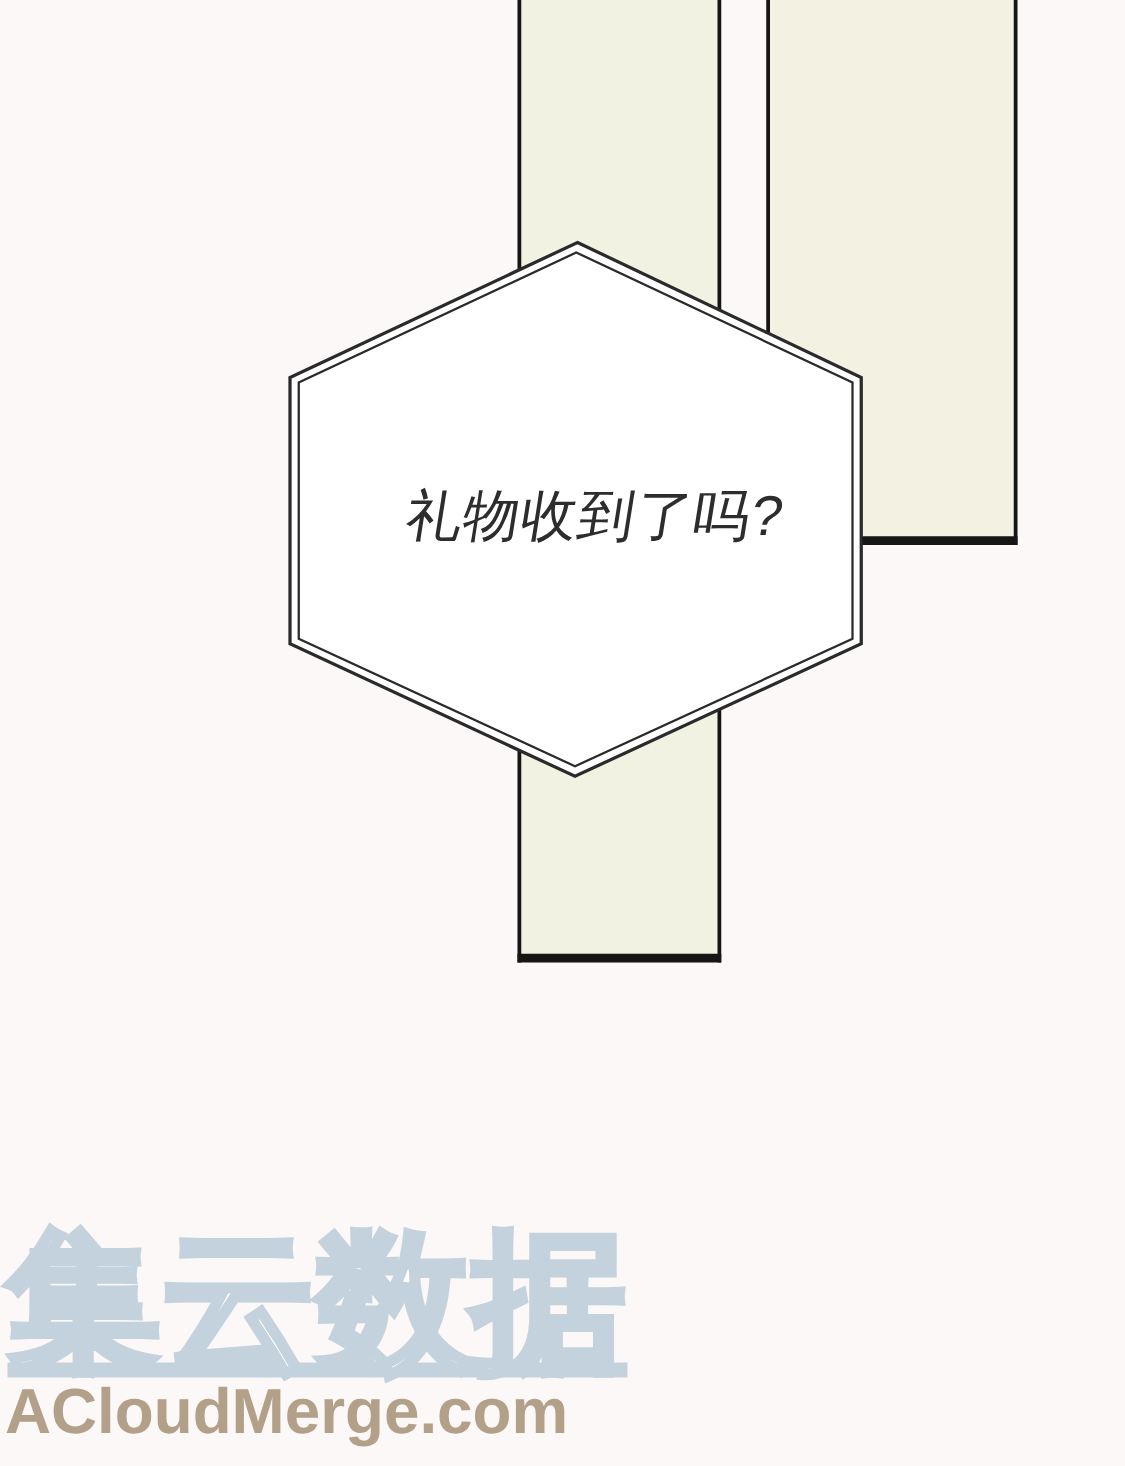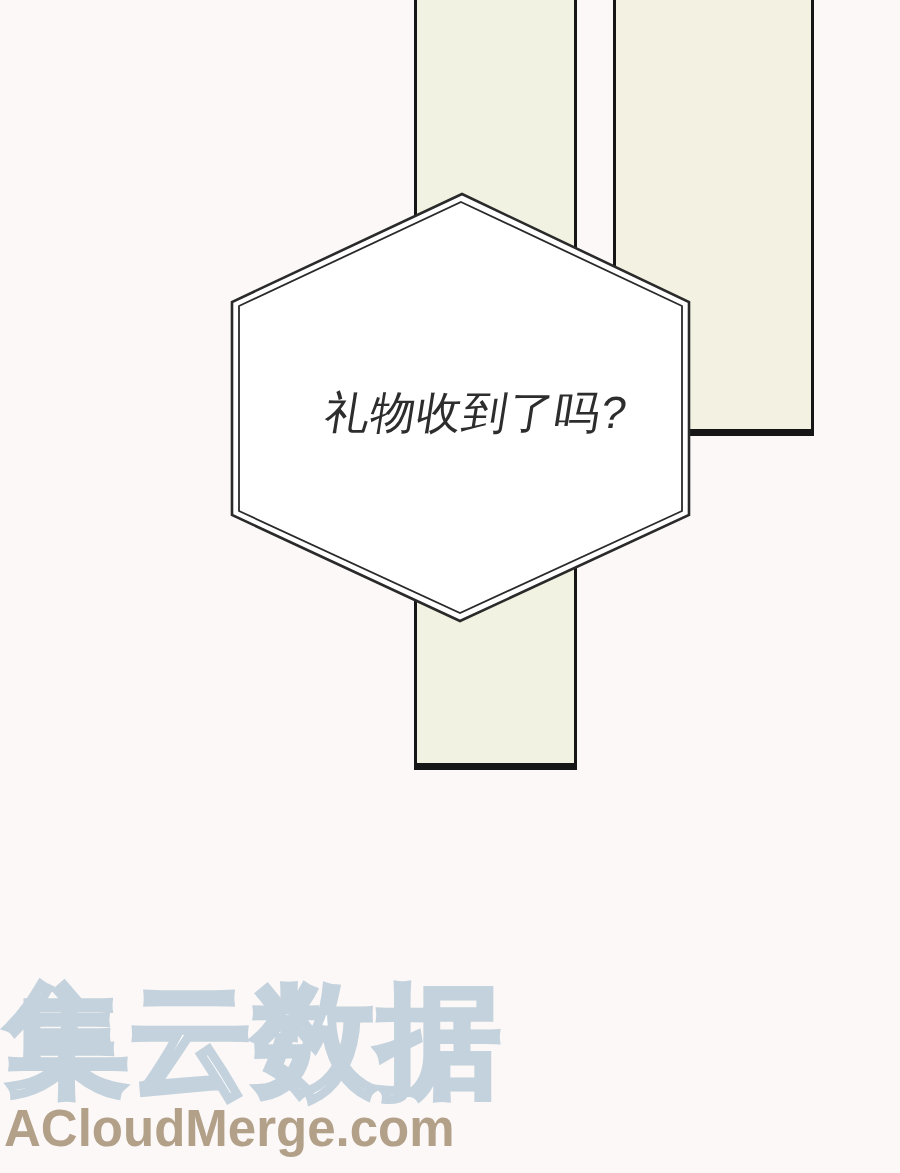--- a/index.html
+++ b/index.html
@@ -66,20 +66,21 @@
   .wm-brand {
     position: absolute;
     left: 6px;
     top: 980px;
     font-size: 122px;
     font-weight: bold;
     line-height: 1;
     letter-spacing: 2px;
     white-space: nowrap;
     color: #ffffff;
+    text-decoration: underline;
     -webkit-text-stroke: 5px var(--watermark-outline, #c4d2dd);
   }
   .wm-url {
     position: absolute;
     left: 4px;
     top: 1103px;
     font-size: 51px;
     font-weight: bold;
     line-height: 1;
     white-space: nowrap;

